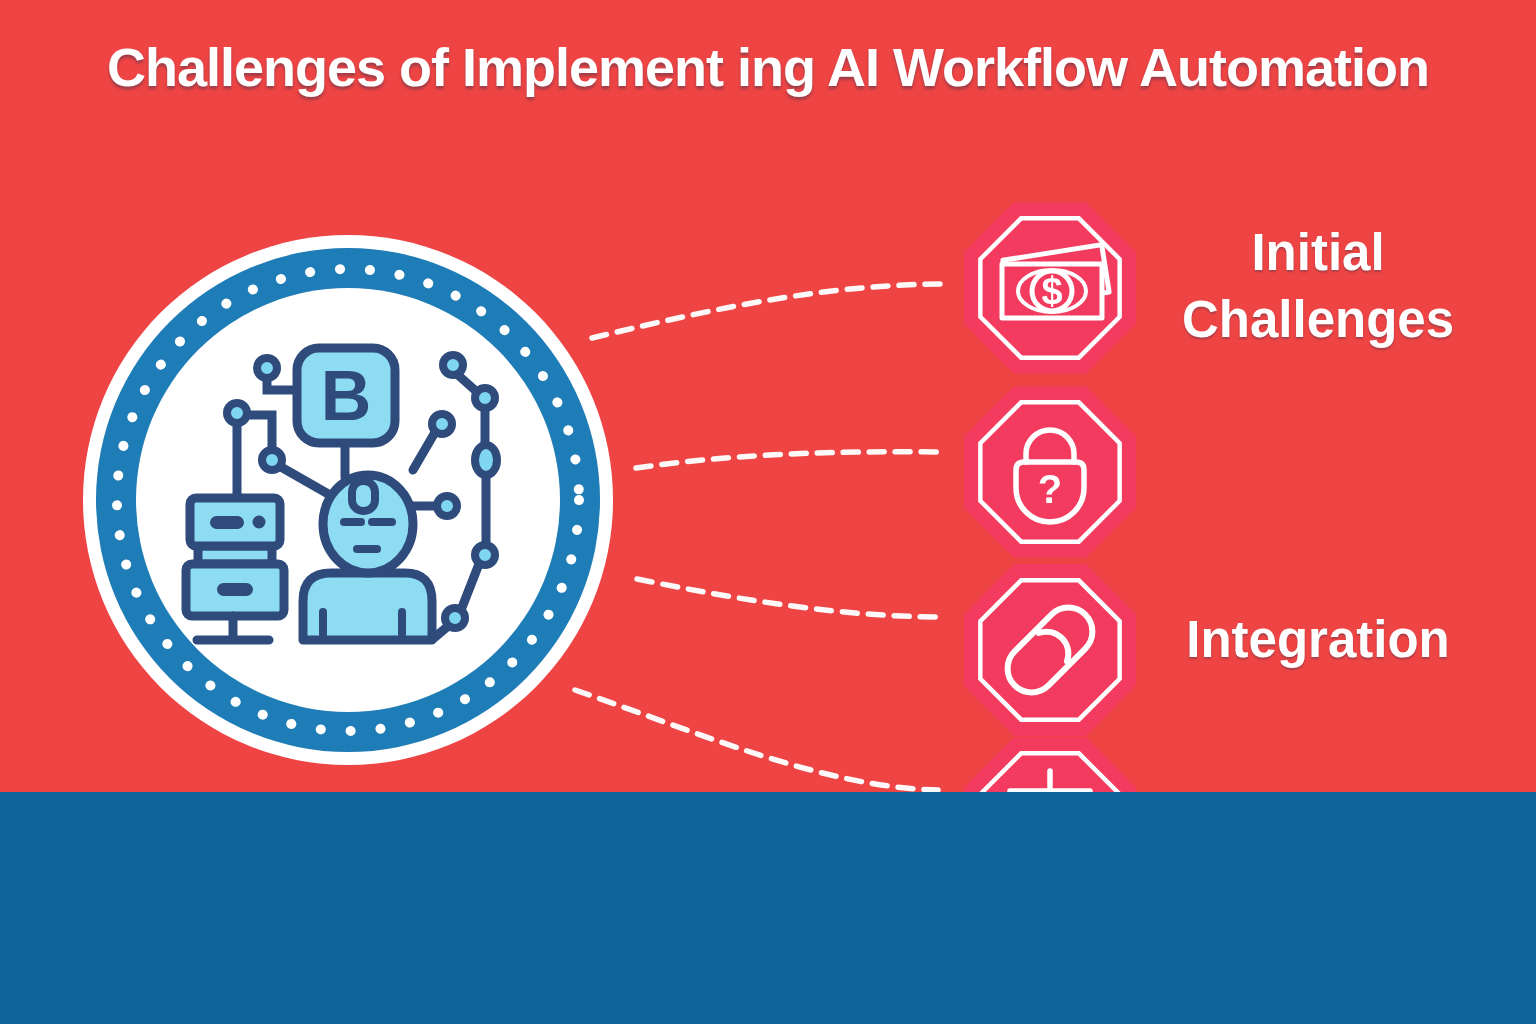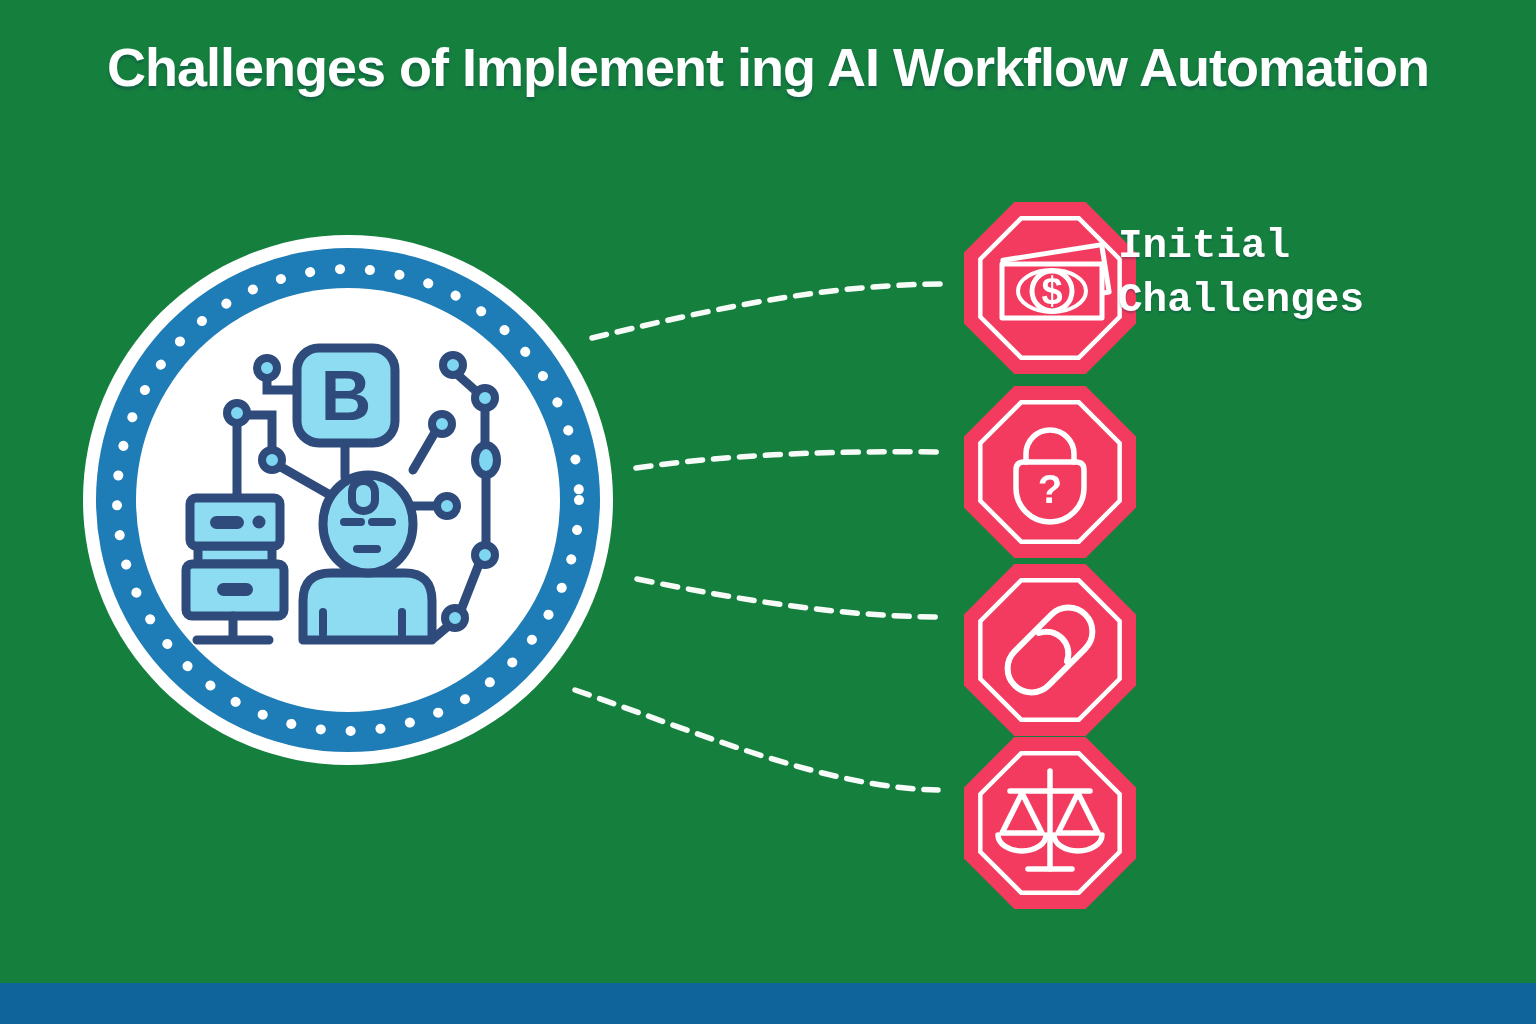--- a/index.html
+++ b/index.html
@@ -1,36 +1,35 @@
 <!DOCTYPE html>
 <html><head>
 <meta charset="utf-8">
 <style>
   html,body{margin:0;padding:0;background:#10649c;}
   .canvas{
-    position:relative;width:1536px;height:983px;overflow:hidden;
-    background:#15803d;
+    position:relative;width:1536px;height:792px;overflow:hidden;
+    background:#ef4444;
     font-family:"Liberation Sans",sans-serif;
   }
   .title{
     position:absolute;top:36px;left:0;right:0;margin:0;
     text-align:center;color:#ffffff;
     font-size:54px;font-weight:bold;letter-spacing:-1px;
     text-shadow:0 3px 3px rgba(10,50,80,.35);
   }
   .hub{position:absolute;left:83px;top:235px;width:530px;height:530px;}
   .connectors{position:absolute;left:0;top:0;width:1536px;height:1024px;pointer-events:none;}
   .badge{position:absolute;left:962px;width:176px;height:176px;}
   .badge-1{top:200px;} .badge-2{top:384px;} .badge-3{top:562px;} .badge-4{top:735px;}
   .challenge-label{
     position:absolute;left:1118px;width:400px;
-    text-align:left;color:#ffffff;
-    font-size:41px;font-weight:bold;line-height:1.32;
+    text-align:center;color:#ffffff;
+    font-size:51px;font-weight:bold;line-height:1.32;
     text-shadow:0 2px 2px rgba(10,50,80,.3);
-    font-family:Liberation Mono, monospace;
   }
   .label-1{top:219px;} .label-2{top:421px;} .label-3{top:606px;} .label-4{top:752px;}
   .challenge-label span{display:block;}
   svg text{font-family:"Liberation Sans",sans-serif;font-weight:bold;}
 </style>
 </head>
 <body>
 
 <div class="canvas">
 
@@ -151,14 +150,17 @@
       <path d="M116,58 L96,98 H136 Z"></path>
       <path d="M92,100 A24,16 0 0 0 140,100"></path>
       <path d="M66,134 H110"></path>
     </g>
   </svg>
 
   <div class="challenge-label label-1">
     <span>Initial</span>
     <span>Challenges</span>
   </div>
+  <div class="challenge-label label-3">
+    <span>Integration</span>
+  </div>
 
 </div>
 
 </body></html>

